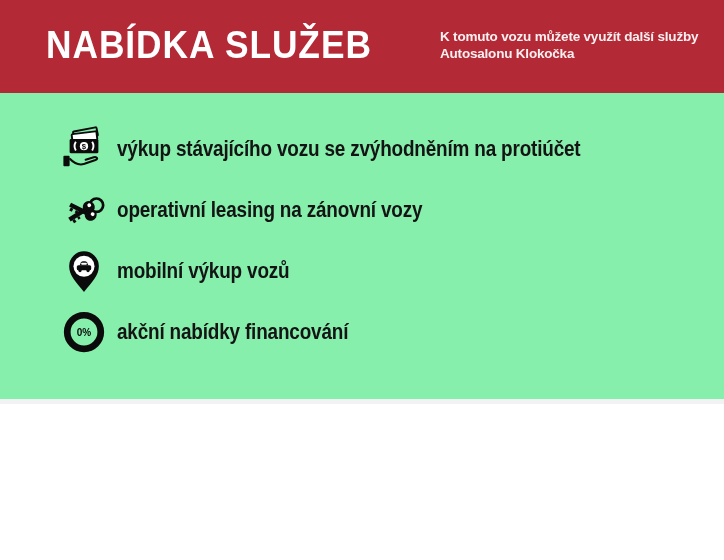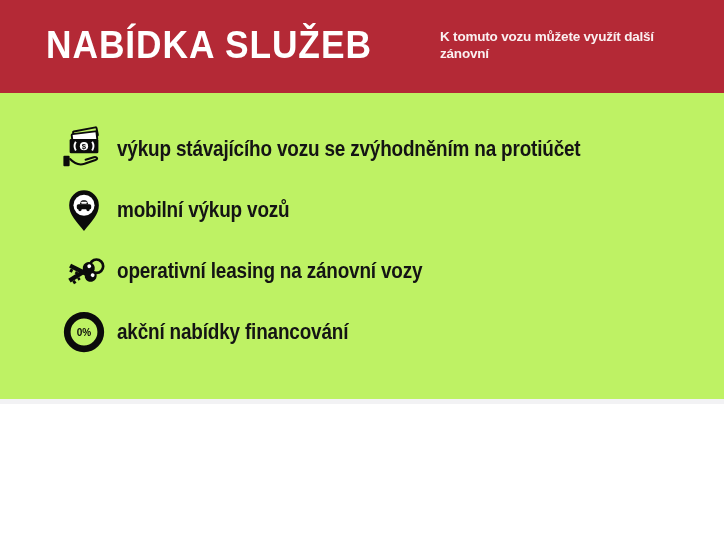--- a/index.html
+++ b/index.html
@@ -1,18 +1,18 @@
 <!DOCTYPE html>
 <html><head>
 <meta charset="utf-8">
 <style>
   html,body{margin:0;padding:0;background:#fff;}
   .page{
     position:relative;width:724px;height:404px;overflow:hidden;
-    background:#bef264;font-family:"Liberation Sans",sans-serif;
+    background:#86efac;font-family:"Liberation Sans",sans-serif;
   }
   
   .banner{position:absolute;top:0;left:0;width:724px;height:93px;background:#b42936;}
   .banner-title{
     position:absolute;left:46px;top:24px;margin:0;
     font-size:38px;line-height:42px;font-weight:bold;color:#ffffff;
     letter-spacing:1px;white-space:nowrap;
     transform:scaleX(0.93);transform-origin:left center;
   }
   .banner-subtitle{
@@ -44,21 +44,22 @@
   .bottom-strip{position:absolute;left:0;bottom:0;width:724px;height:5px;background:#f2f2f4;}
 </style>
 </head>
 <body>
 
 <div class="page">
 
   <header class="banner">
     <h1 class="banner-title">NABÍDKA SLUŽEB</h1>
     <div class="banner-subtitle">
-      <span>K tomuto vozu můžete využít další zánovní</span><br>
+      <span>K tomuto vozu můžete využít další služby</span><br>
+      <span>Autosalonu Klokočka</span>
     </div>
   </header>
 
   <div class="services">
 
     <div class="service-row">
       <span class="service-icon">
         <svg width="46" height="48" viewBox="0 0 48 48">
           <g fill="none" stroke="#0b0b0b" stroke-width="2">
             <rect x="13" y="3.5" width="25" height="9" rx="1" transform="rotate(-11 25.5 8)"></rect>
@@ -67,35 +68,20 @@
           <rect x="9" y="13.5" width="30" height="15" rx="1.5" fill="#0b0b0b"></rect>
           <circle cx="24" cy="21" r="4.3" fill="#ffffff"></circle>
           <text x="24" y="24.2" text-anchor="middle" class="svg-label-text" font-size="8" fill="#0b0b0b">$</text>
           <path d="M15.5,16.5 q-2.8,4.5 0,9" stroke="#ffffff" stroke-width="2" fill="none"></path>
           <path d="M32.5,16.5 q2.8,4.5 0,9" stroke="#ffffff" stroke-width="2" fill="none"></path>
           <rect x="2.5" y="31" width="6.5" height="11" rx="1" fill="#0b0b0b"></rect>
           <path d="M9.5,34.5 q7,7.5 15,5 l11.5,-4 q3,-1.3 0.8,-2.8 q-1,-0.6 -2.6,-0.1 l-8.5,2.6" stroke="#0b0b0b" stroke-width="2.2" fill="none" stroke-linecap="round" stroke-linejoin="round"></path>
         </svg>
       </span>
       <span class="service-label">výkup stávajícího vozu se zvýhodněním na protiúčet</span>
-    </div>
-
-    <div class="service-row">
-      <span class="service-icon">
-        <svg width="46" height="48" viewBox="0 0 48 48">
-          <path d="M24,46 C15.5,35 8.5,28.5 8.5,19 A15.5,15.5 0 1 1 39.5,19 C39.5,28.5 32.5,35 24,46 Z" fill="#0b0b0b"></path>
-          <circle cx="24" cy="19" r="11" fill="#ffffff"></circle>
-          <path d="M19.3,18.2 l1.7,-3.4 q0.6,-1.1 2,-1.1 h2 q1.4,0 2,1.1 l1.7,3.4 z" fill="#0b0b0b"></path>
-          <rect x="16.5" y="18" width="15" height="5.2" rx="1.6" fill="#0b0b0b"></rect>
-          <circle cx="19.8" cy="23.6" r="1.7" fill="#0b0b0b"></circle>
-          <circle cx="28.2" cy="23.6" r="1.7" fill="#0b0b0b"></circle>
-          <rect x="21" y="15.3" width="6" height="2.2" rx="1" fill="#ffffff"></rect>
-        </svg>
-      </span>
-      <span class="service-label">mobilní výkup vozů</span>
     </div>
 
     <div class="service-row">
       <span class="service-icon">
         <svg width="46" height="48" viewBox="0 0 48 48">
           <circle cx="37" cy="19" r="7" fill="none" stroke="#0b0b0b" stroke-width="2.8"></circle>
           <g transform="rotate(-32 29 21)">
             <rect x="5" y="19" width="20" height="4.6" fill="#0b0b0b"></rect>
             <rect x="7" y="23.6" width="3" height="3.6" fill="#0b0b0b"></rect>
             <rect x="13" y="23.6" width="2.6" height="2.8" fill="#0b0b0b"></rect>
@@ -110,20 +96,35 @@
             <circle cx="32.5" cy="27.5" r="2" fill="#ffffff"></circle>
           </g>
         </svg>
       </span>
       <span class="service-label">operativní leasing na zánovní vozy</span>
     </div>
 
     <div class="service-row">
       <span class="service-icon">
         <svg width="46" height="48" viewBox="0 0 48 48">
+          <path d="M24,46 C15.5,35 8.5,28.5 8.5,19 A15.5,15.5 0 1 1 39.5,19 C39.5,28.5 32.5,35 24,46 Z" fill="#0b0b0b"></path>
+          <circle cx="24" cy="19" r="11" fill="#ffffff"></circle>
+          <path d="M19.3,18.2 l1.7,-3.4 q0.6,-1.1 2,-1.1 h2 q1.4,0 2,1.1 l1.7,3.4 z" fill="#0b0b0b"></path>
+          <rect x="16.5" y="18" width="15" height="5.2" rx="1.6" fill="#0b0b0b"></rect>
+          <circle cx="19.8" cy="23.6" r="1.7" fill="#0b0b0b"></circle>
+          <circle cx="28.2" cy="23.6" r="1.7" fill="#0b0b0b"></circle>
+          <rect x="21" y="15.3" width="6" height="2.2" rx="1" fill="#ffffff"></rect>
+        </svg>
+      </span>
+      <span class="service-label">mobilní výkup vozů</span>
+    </div>
+
+    <div class="service-row">
+      <span class="service-icon">
+        <svg width="46" height="48" viewBox="0 0 48 48">
           <circle cx="24" cy="24" r="17.5" fill="none" stroke="#0b0b0b" stroke-width="7"></circle>
           <text x="24" y="27.8" text-anchor="middle" class="svg-label-text" font-size="10.5" fill="#0b0b0b">0%</text>
         </svg>
       </span>
       <span class="service-label">akční nabídky financování</span>
     </div>
 
 
 
   </div>

